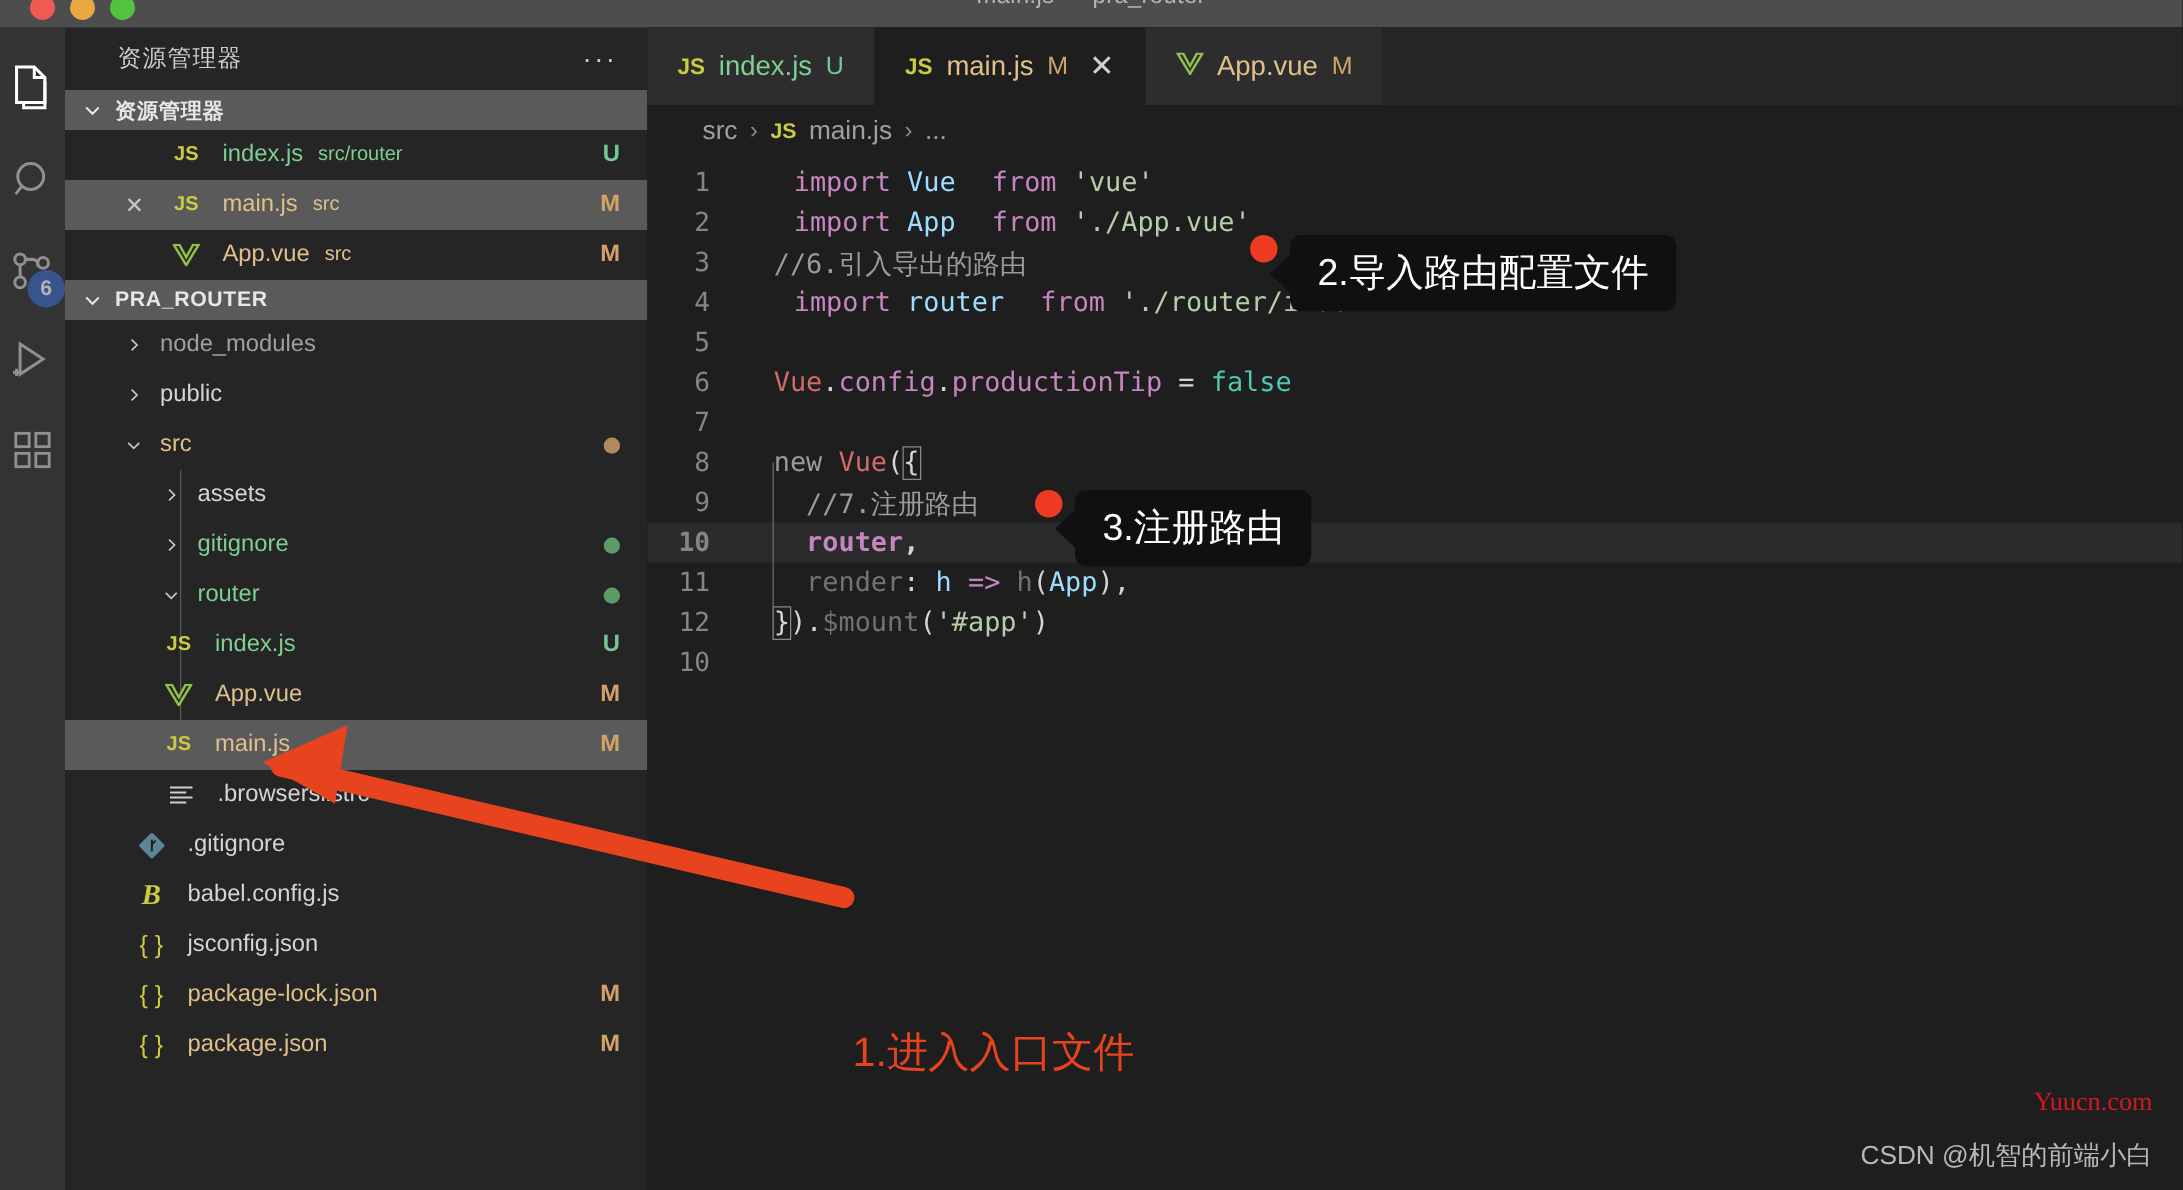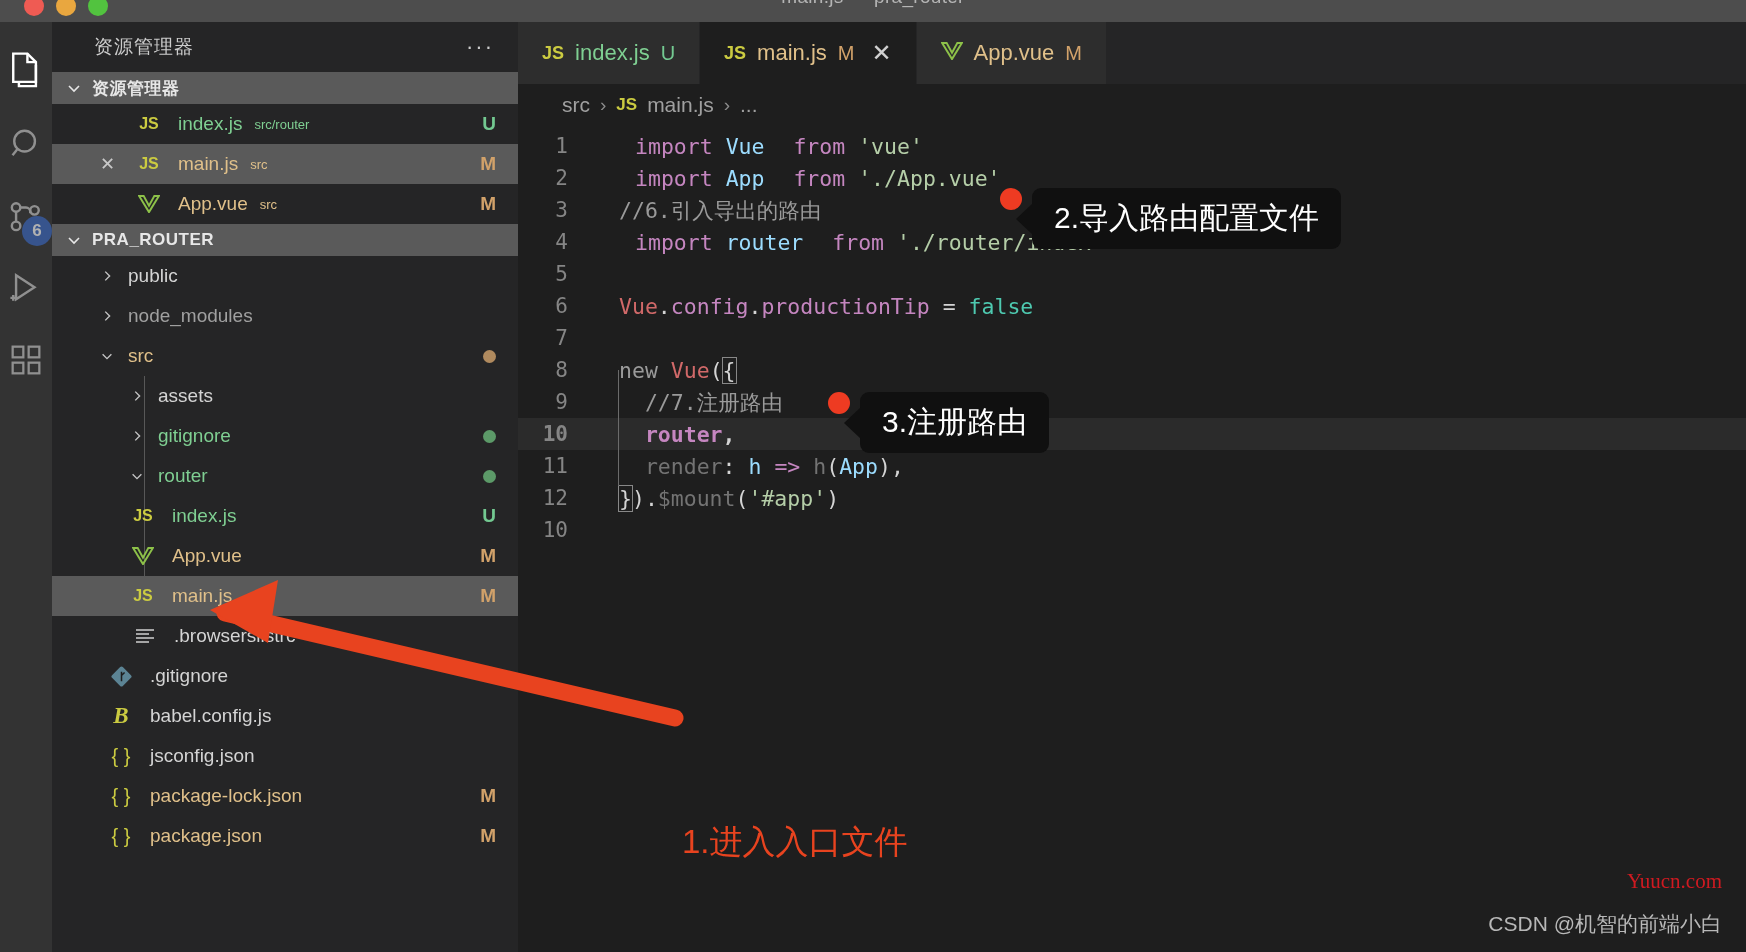--- a/index.html
+++ b/index.html
@@ -68,21 +68,21 @@
 
   .oe-list { background: #252526; }
   .row {
     height: 40px; display: flex; align-items: center;
     font-size: 19px; color: #cccccc; position: relative; padding-right: 22px;
   }
   .row.sel { background: #5a5a5a; }
   .oe-row { padding-left: 84px; }
   .oe-row .close { position: absolute; left: 48px; color: #c8c8c8; font-size: 18px; }
   .fname { margin-left: 10px; }
-  .fpath { margin-left: 12px; font-size: 13px; }
+  .fpath { margin-left: 12px; font-size: 16px; }
   .status { margin-left: auto; font-size: 19px; font-weight: 600; }
   .st-U { color: #73c991; }
   .st-M { color: #d2a26a; }
 
   .c-js   { color: #cbcb41; font-weight: bold; font-size: 16px; font-family: "Liberation Sans", sans-serif; }
   .c-green{ color: #7fcf92; }
   .c-tan  { color: #e0c08a; }
   .c-white{ color: #d4d4d4; }
   .c-gray { color: #a0a0a0; }
 
@@ -296,30 +296,30 @@
 
       <div class="tree">
         <div class="indent-guide" style="left:92px; top:120px; height:240px;"></div>
 
         <div class="t-row" style="padding-left:44px">
           <span class="arrow">
             <svg width="14" height="14" viewBox="0 0 16 16">
                 <path d="M6 3l5 5-5 5" fill="none" stroke="#c5c5c5" stroke-width="1.6"></path>
               </svg>
           </span>
-          <span class="fname c-white">public</span>
+          <span class="fname c-gray">node_modules</span>
         </div>
 
         <div class="t-row" style="padding-left:44px">
           <span class="arrow">
             <svg width="14" height="14" viewBox="0 0 16 16">
                 <path d="M6 3l5 5-5 5" fill="none" stroke="#c5c5c5" stroke-width="1.6"></path>
               </svg>
           </span>
-          <span class="fname c-gray">node_modules</span>
+          <span class="fname c-white">public</span>
         </div>
 
         <div class="t-row" style="padding-left:44px">
           <span class="arrow">
             <svg width="14" height="14" viewBox="0 0 16 16">
                 <path d="M3 6l5 5 5-5" fill="none" stroke="#c5c5c5" stroke-width="1.6"></path>
               </svg>
           </span>
           <span class="fname c-tan">src</span>
           <span class="dotmark" style="background:#b08a5e"></span>

